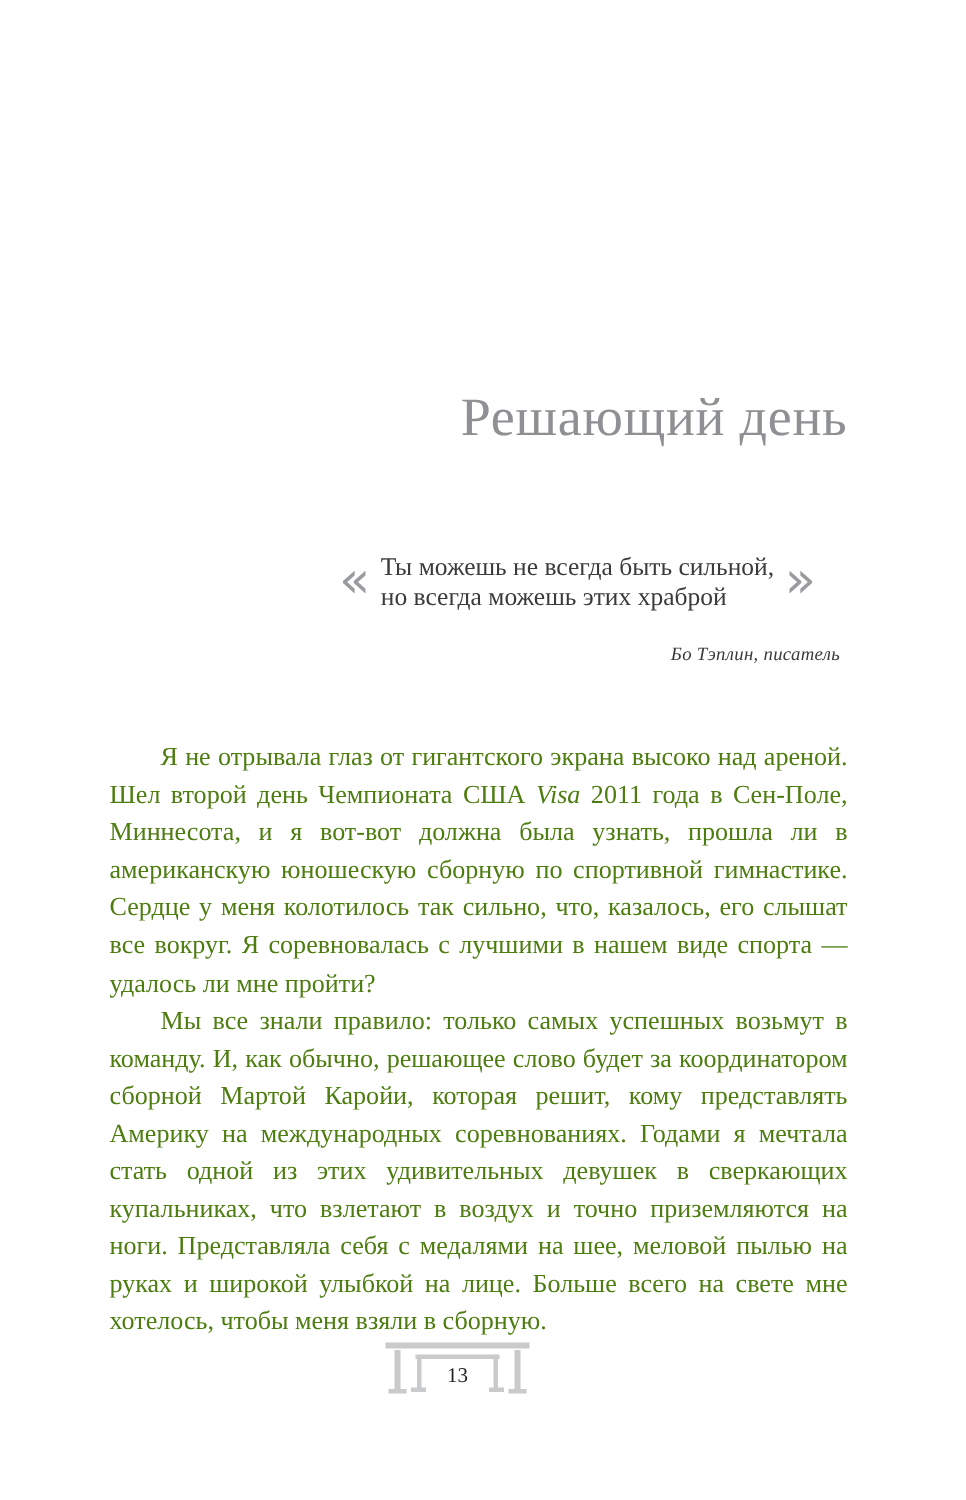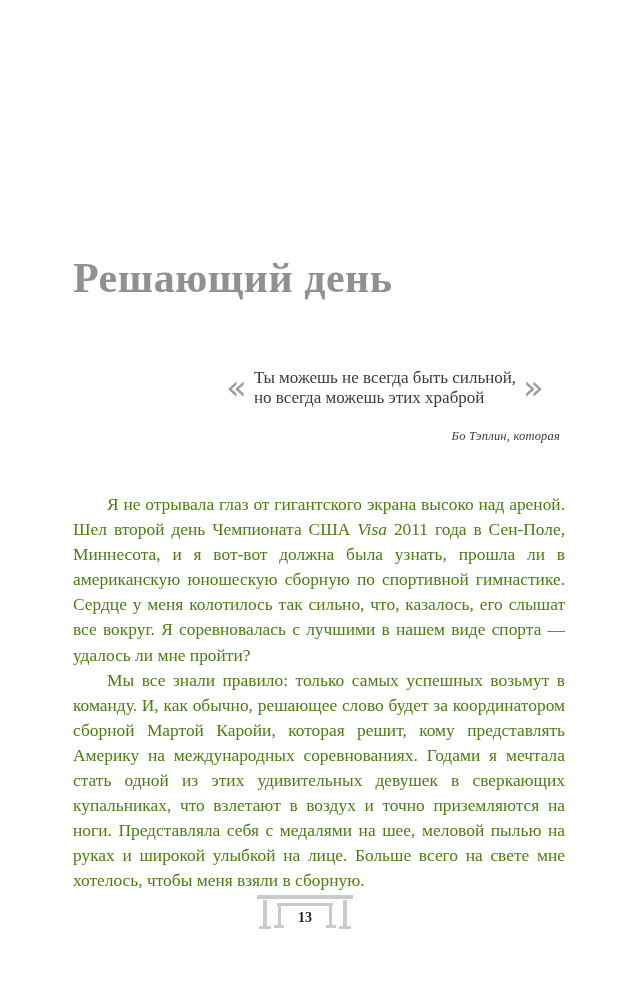--- a/index.html
+++ b/index.html
@@ -22,25 +22,25 @@
     height: 1000px;
     background: #ffffff;
   }
 
   
   .chapter-title {
     position: absolute;
     left: 73px;
     top: 247px;
     width: 492px;
-    text-align: left;
+    text-align: right;
     color: #8f9093;
-    font-size: 42px;
+    font-size: 36px;
     line-height: 62px;
-    font-weight: 700;
+    font-weight: 400;
     letter-spacing: 0.5px;
     white-space: nowrap;
   }
 
   
   .epigraph {
     position: absolute;
     left: 210px;
     top: 368px;
     width: 350px;
@@ -101,21 +101,20 @@
   .body-copy p:last-child { text-align: justify; }
   .body-copy i { font-style: italic; }
 
   
   .folio {
     position: absolute;
     left: 0;
     top: 893px;
     width: 610px;
     height: 50px;
-    font-weight: bold;
   }
   .folio-inner {
     position: relative;
     width: 100px;
     height: 44px;
     margin: 0 auto;
   }
   
   .orn-top {
     position: absolute;
@@ -191,21 +190,21 @@
 
   <div class="epigraph">
     <span class="quote-mark quote-open">«</span>
     <span class="epigraph-text">
       <span class="epigraph-line">Ты можешь не всегда быть сильной,</span>
       <span class="epigraph-line">но всегда можешь этих храброй</span>
     </span>
     <span class="quote-mark quote-close">»</span>
   </div>
 
-  <div class="epigraph-author">Бо Тэплин, которая</div>
+  <div class="epigraph-author">Бо Тэплин, писатель</div>
 
   <div class="body-copy">
     <p><span>Я не отрывала глаз от гигантского экрана высоко над ареной. Шел второй день Чемпионата США </span><i>Visa</i><span> 2011 года в Сен-Поле, Миннесота, и я вот-вот должна была узнать, прошла ли в американскую юношескую сборную по спортивной гимнастике. Сердце у меня колотилось так сильно, что, казалось, его слышат все вокруг. Я соревновалась с лучшими в нашем виде спорта — удалось ли мне пройти?</span></p>
     <p>Мы все знали правило: только самых успешных возьмут в команду. И, как обычно, решающее слово будет за координатором сборной Мартой Каройи, которая решит, кому представлять Америку на международных соревнованиях. Годами я мечтала стать одной из этих удивительных девушек в сверкающих купальниках, что взлетают в воздух и точно приземляются на ноги. Представляла себя с медалями на шее, меловой пылью на руках и широкой улыбкой на лице. Больше всего на свете мне хотелось, чтобы меня взяли в сборную.</p>
   </div>
 
   <div class="folio">
     <div class="folio-inner">
       <div class="orn-top"></div>
       <div class="orn-col orn-col-l"></div>

